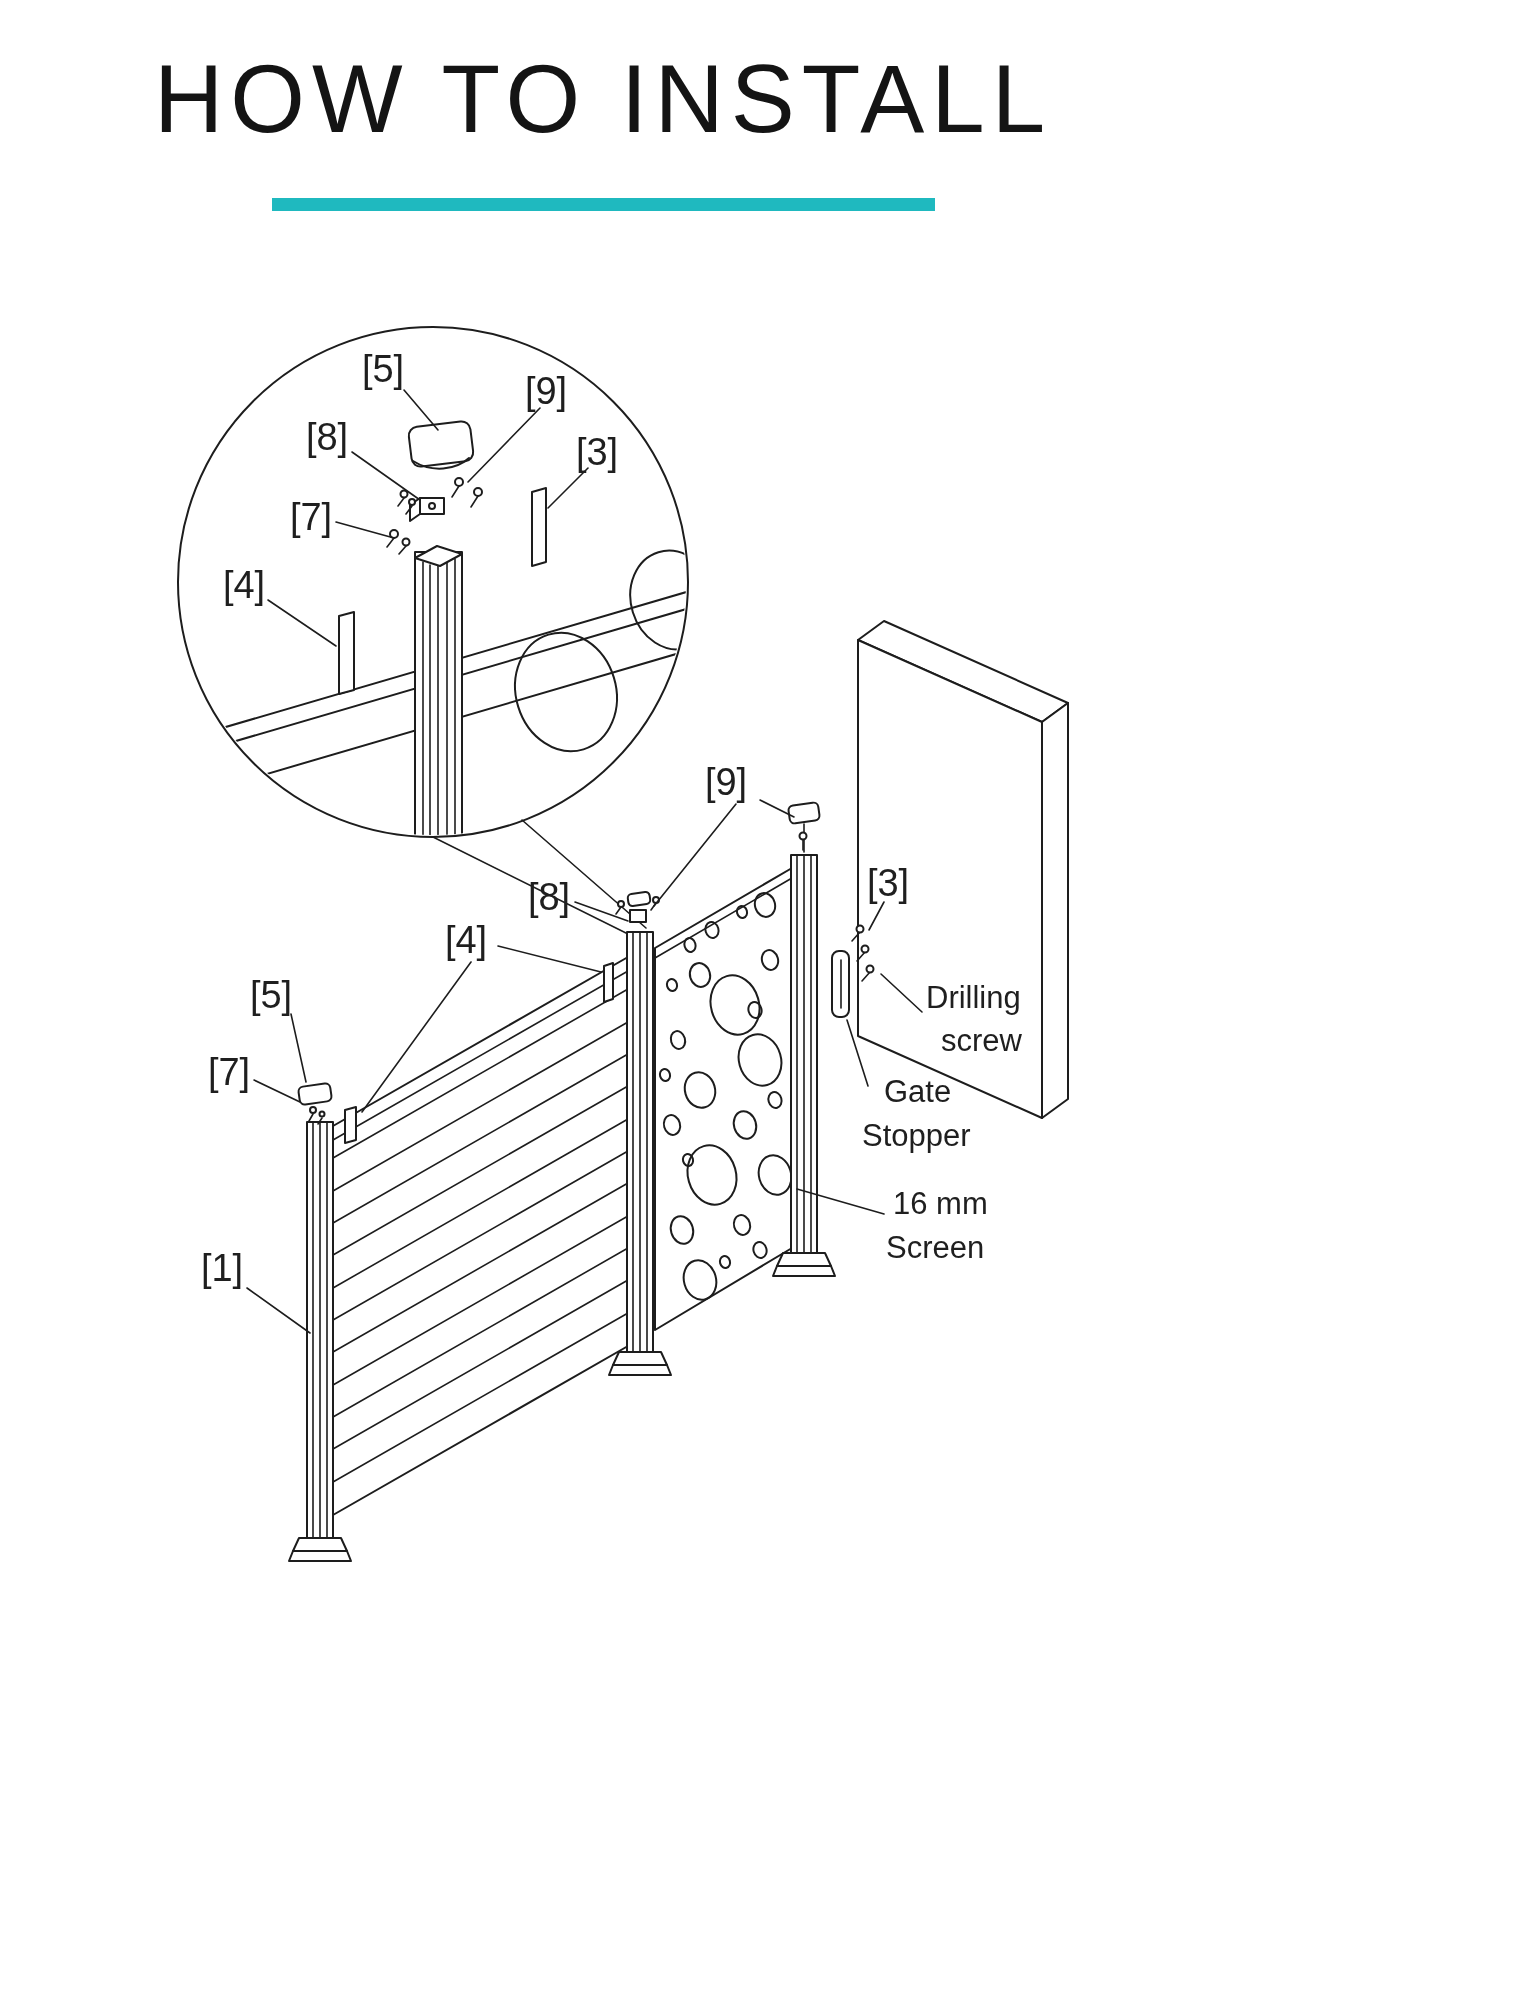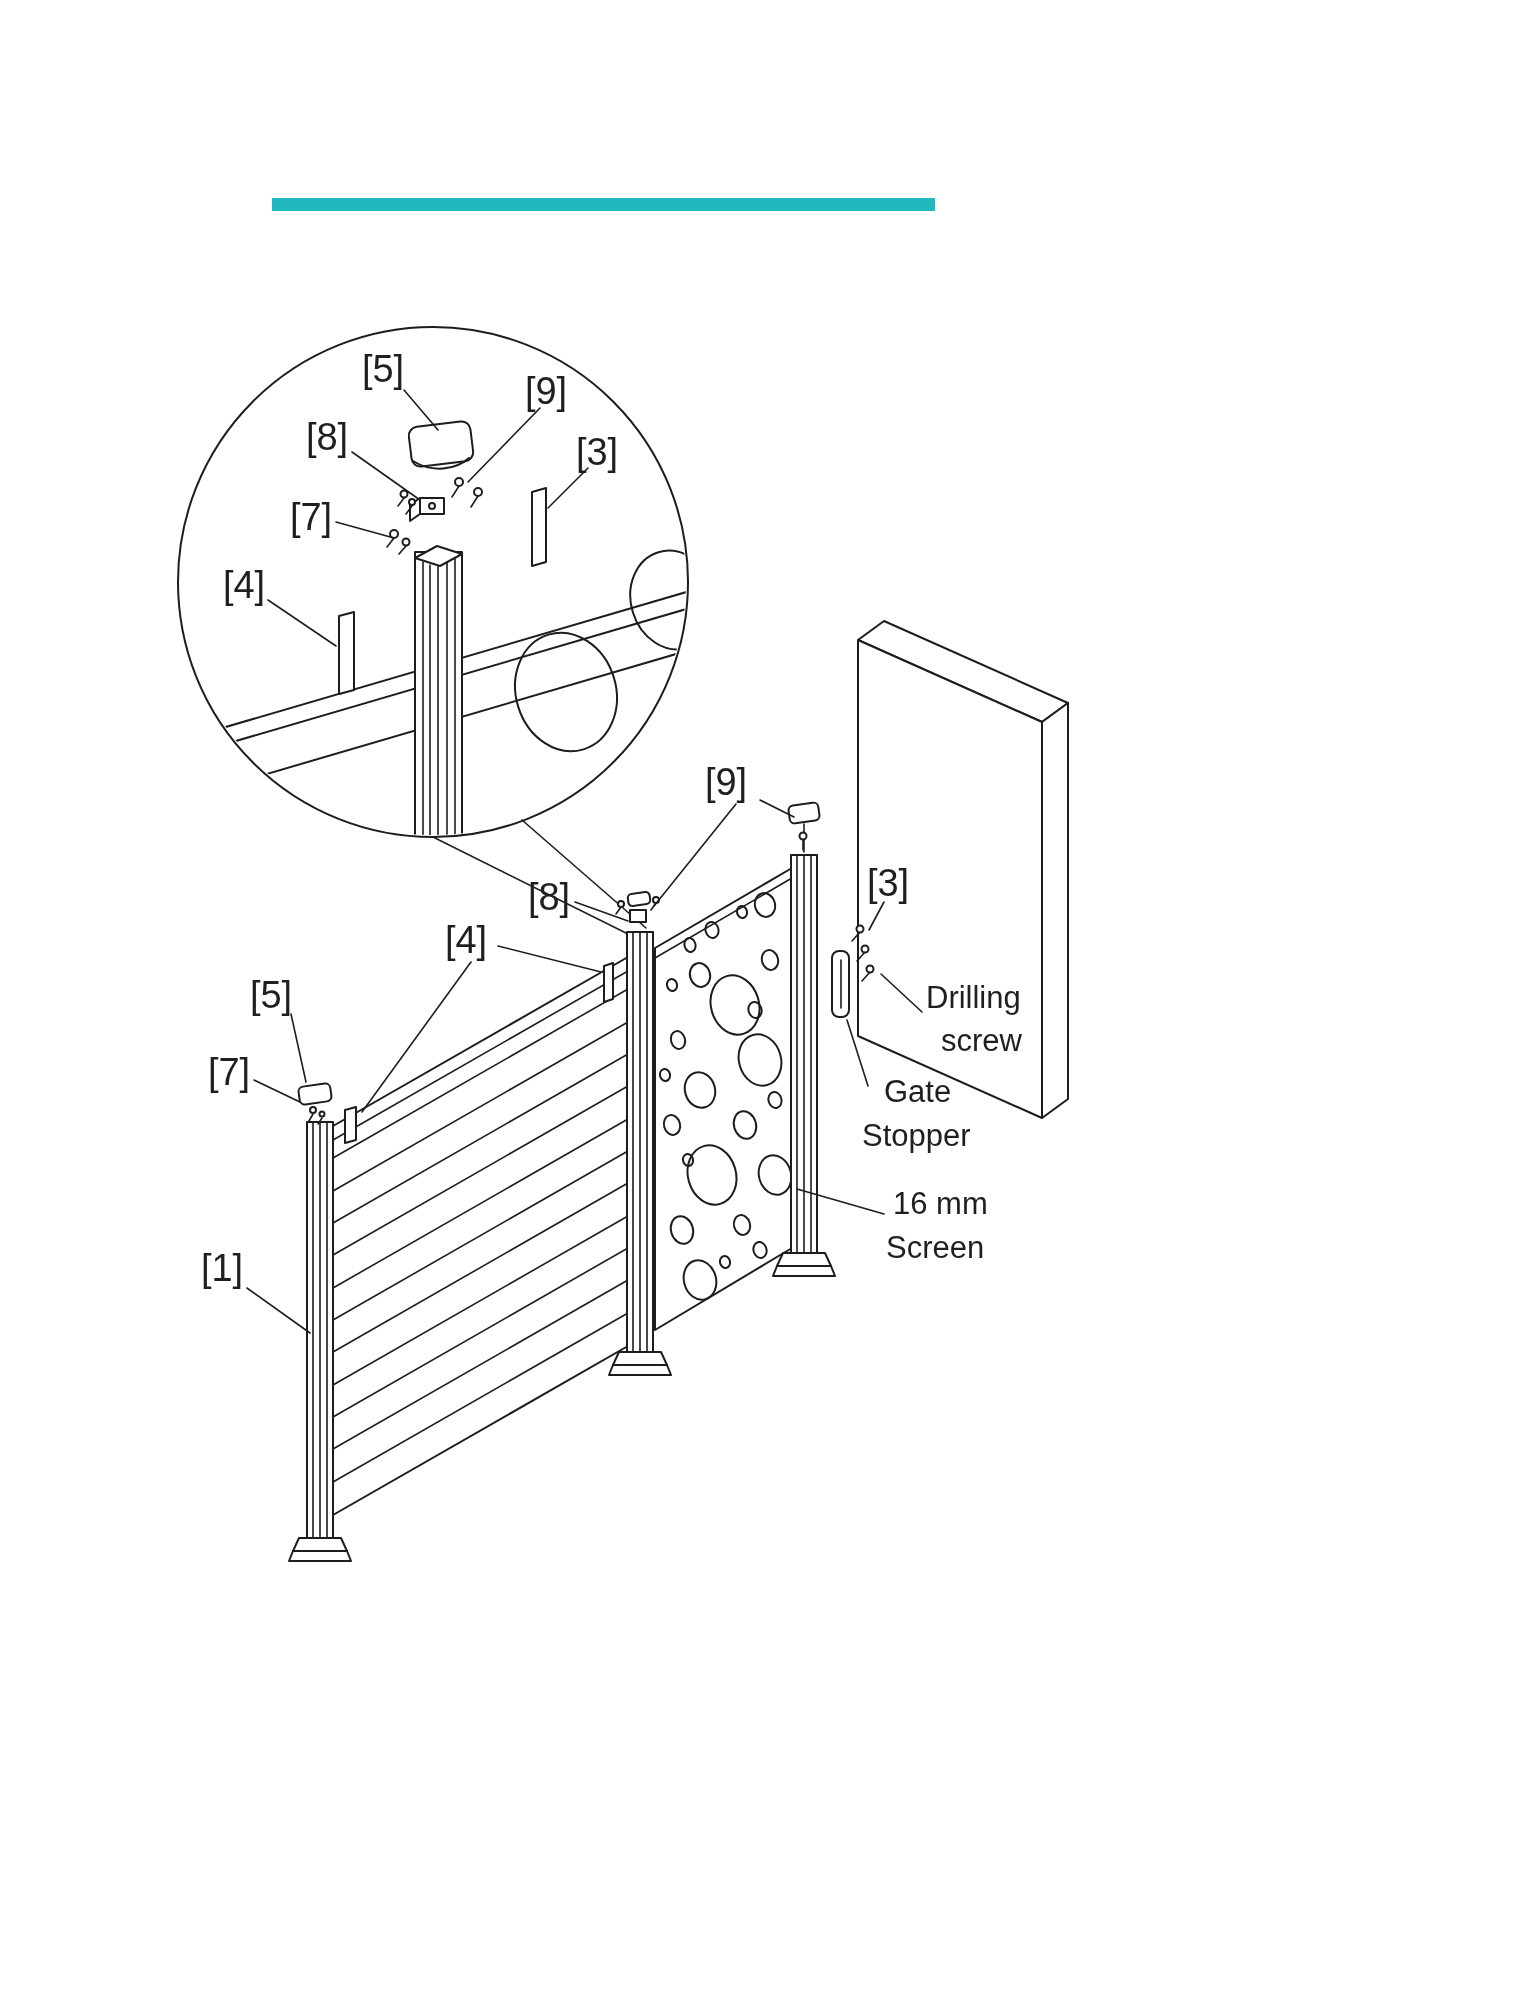--- a/index.html
+++ b/index.html
@@ -14,20 +14,21 @@
   .lnw{stroke:#1d1d1d;stroke-width:2;fill:#ffffff;stroke-linejoin:round;stroke-linecap:round;}
   .thin{stroke:#1d1d1d;stroke-width:1.6;fill:none;stroke-linecap:round;}
   .lbl{font-size:38px;fill:#1f1f1f;font-family:"Liberation Sans","DejaVu Sans",sans-serif;}
   .ann{font-size:31px;fill:#1f1f1f;font-family:"Liberation Sans","DejaVu Sans",sans-serif;}
 </style>
 </head>
 <body>
 
 <div class="page">
 
+  <h1 class="title">HOW TO INSTALL</h1>
   <div class="accent-bar" style="background-color: rgb(31, 185, 191);"></div>
 
   <svg class="diagram" width="1538" height="2000" viewBox="0 0 1538 2000" xmlns="http://www.w3.org/2000/svg">
 
     <defs>
       <clipPath id="circleClip">
           <circle cx="433" cy="582" r="253"></circle>
         </clipPath>
     </defs>
 

